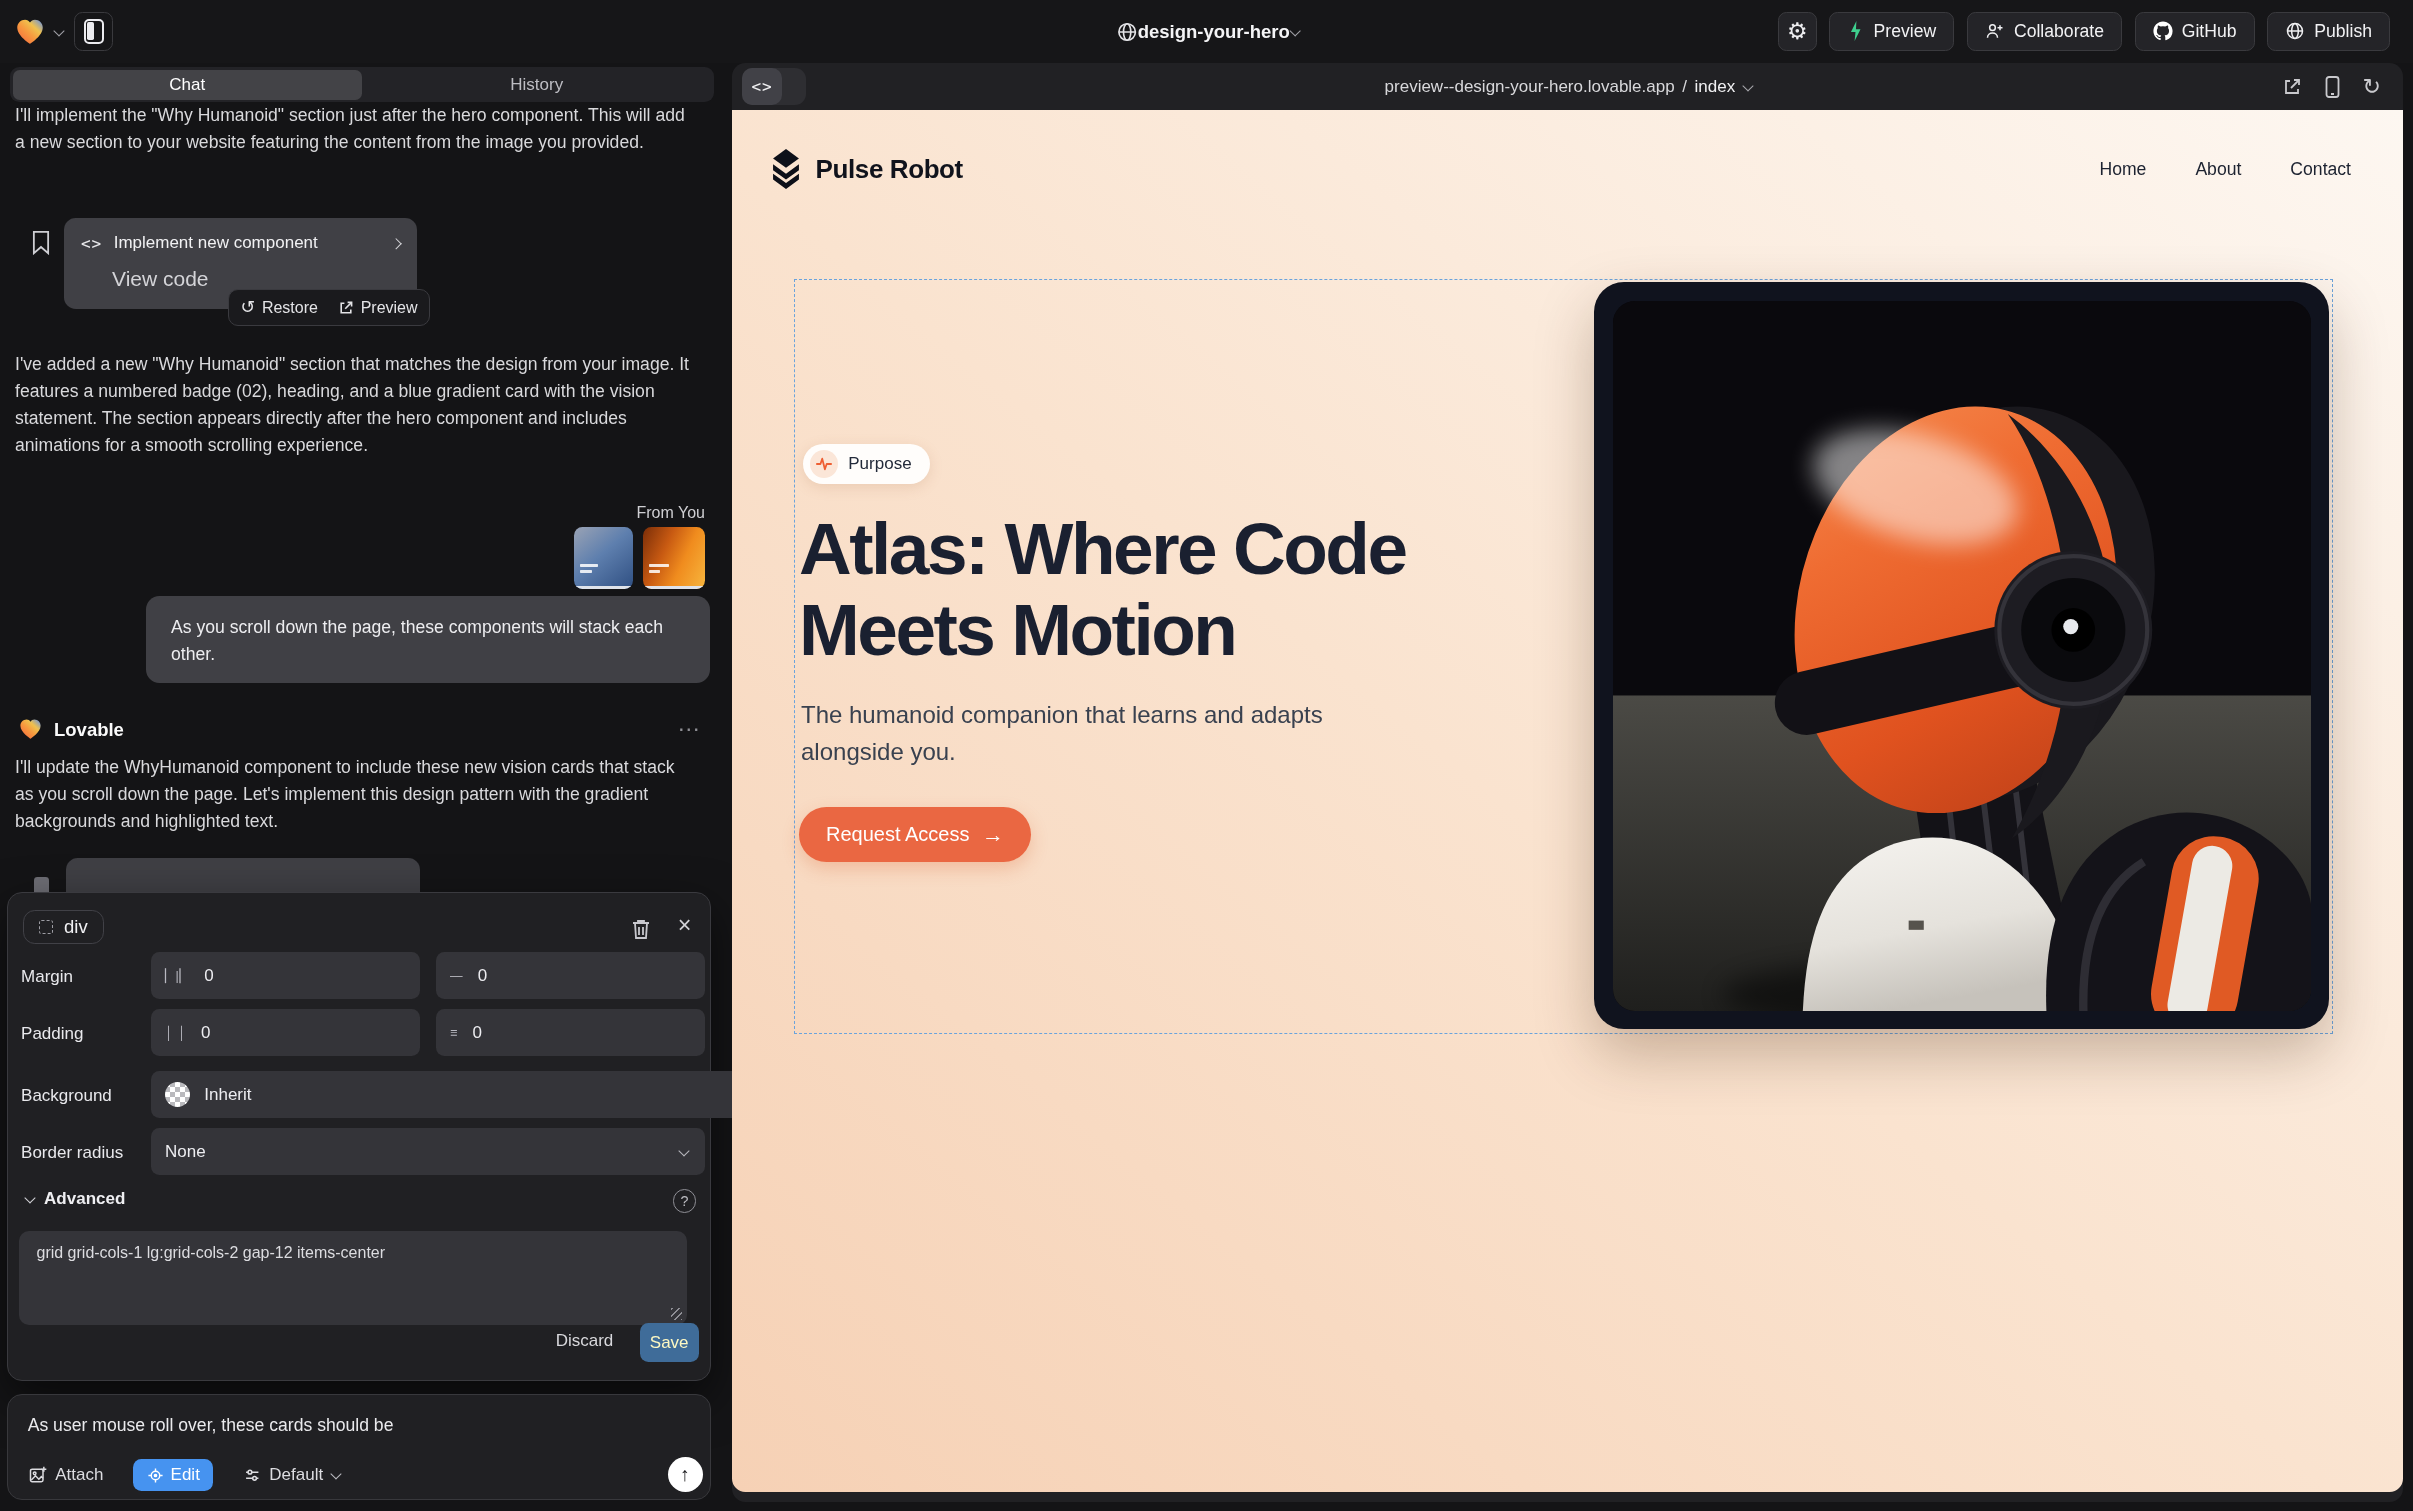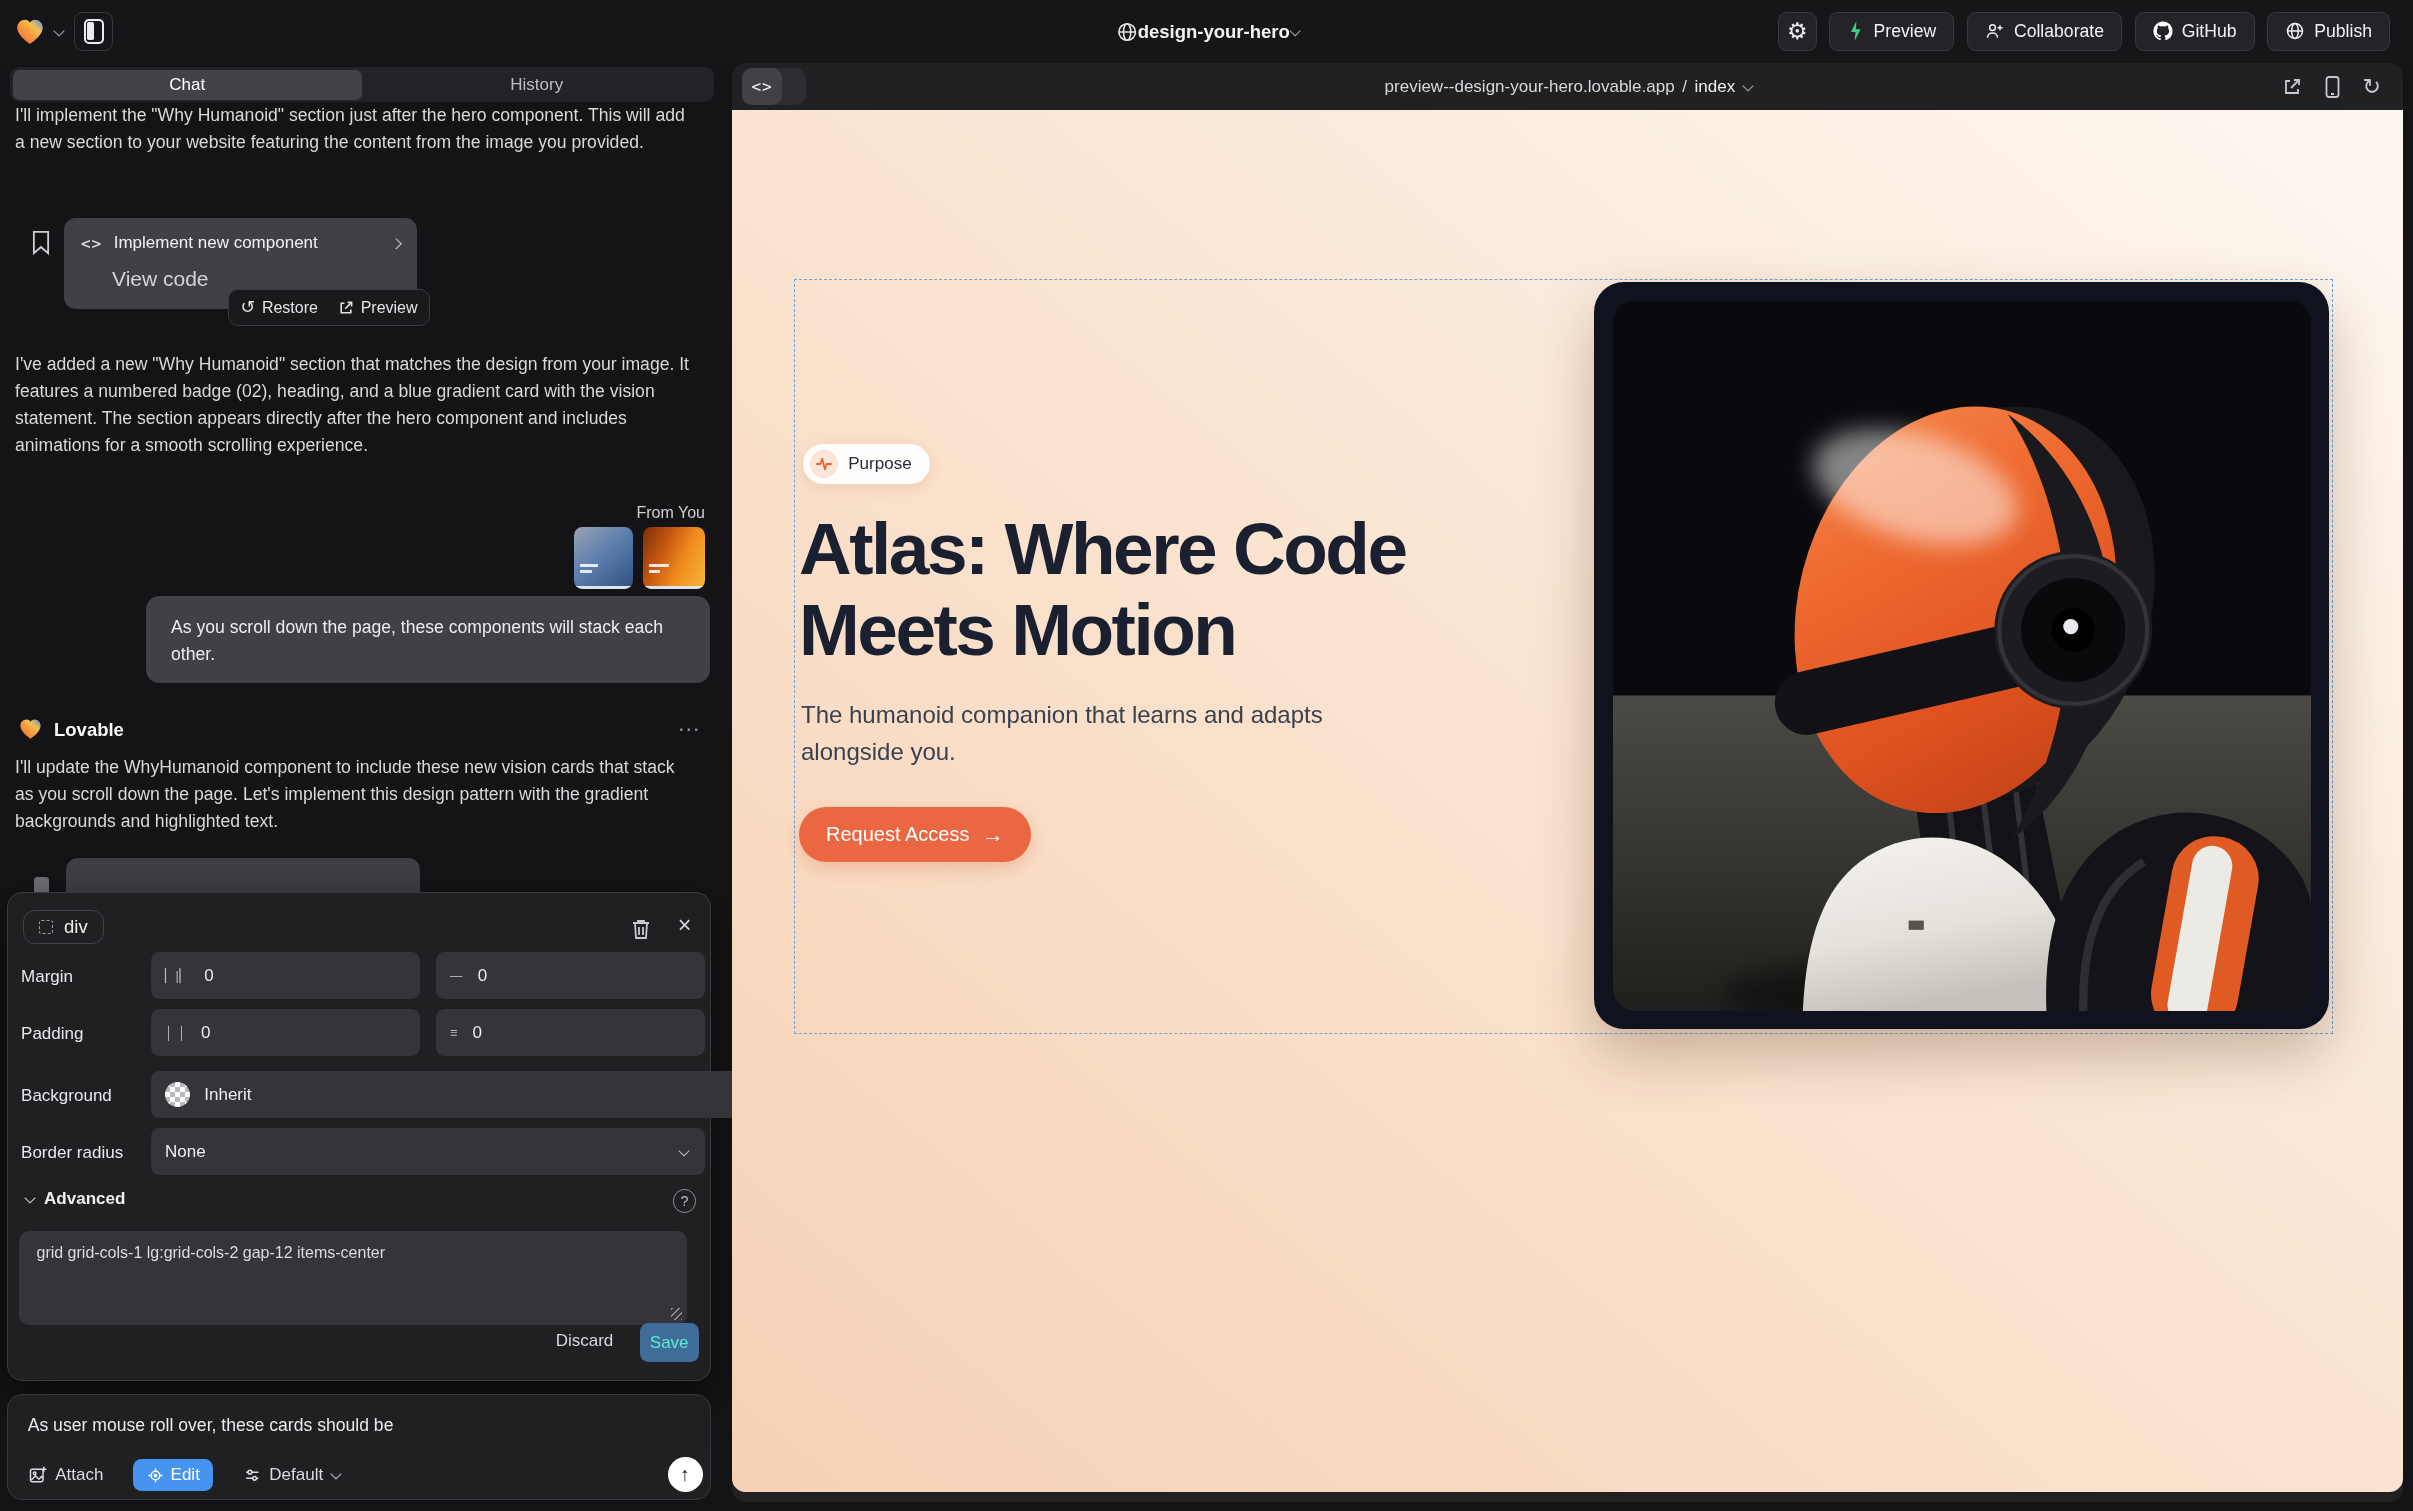--- a/index.html
+++ b/index.html
@@ -51,21 +51,21 @@
   .inp { position:absolute; height:47px; background:#343439; border-radius:8.4px; display:flex; align-items:center; gap:14.3px; padding:0 14.3px; color:#ededf1; font-size:17px; }
   .mini { color:#b9b9c1; font-size:12.6px; letter-spacing:0.8px; }
   .checker { width:25px; height:25px; border-radius:50%;
     background-color:#fff;
     background-image:linear-gradient(45deg,#b9b9bd 25%,transparent 25%,transparent 75%,#b9b9bd 75%),
                      linear-gradient(45deg,#b9b9bd 25%,#fff 25%,#fff 75%,#b9b9bd 75%);
     background-size:10px 10px; background-position:0 0,5px 5px; }
   .txa { position:absolute; left:11.8px; top:338px; width:668px; height:94px; background:#343439; border-radius:10px; padding:13.4px 17px; font-size:16px; color:#dcdce0; }
   .txa::after { content:""; position:absolute; right:5px; bottom:5px; width:11.8px; height:11.8px;
     background:repeating-linear-gradient(135deg,#8f8f96 0 1.7px,transparent 1.7px 5px); }
-  .savebtn { position:absolute; left:632px; top:430px; width:59px; height:39px; background:#3f6c99; border-radius:8.4px; display:flex; align-items:center; justify-content:center; font-size:17px; color:#5eead4; cursor:pointer; }
+  .savebtn { position:absolute; left:632px; top:430px; width:59px; height:39px; background:#3f6c99; border-radius:8.4px; display:flex; align-items:center; justify-content:center; font-size:17px; color:#fef9c3; cursor:pointer; }
   .qmark { position:absolute; left:665px; top:296px; width:23.5px; height:23.5px; border:1.3px solid #8f8f96; border-radius:50%; display:flex; align-items:center; justify-content:center; font-size:14.3px; color:#bcbcc2; }
 
   
   .composer { position:absolute; left:6.7px; top:1394px; width:704px; height:106px; background:#202023; border:0.8px solid #38383c; border-radius:15px; }
   .ctool { display:flex; align-items:center; gap:7.6px; color:#dcdce0; font-size:17px; cursor:pointer; }
   .editpill { height:32px; padding:0 13.4px; background:#4693f0; border-radius:8.4px; display:flex; align-items:center; gap:6.7px; color:#fff; font-size:17px; cursor:pointer; }
   .send { position:absolute; left:660px; top:62px; width:35px; height:35px; border-radius:50%; background:#fff; display:flex; align-items:center; justify-content:center; color:#1a1a1d; font-size:19.3px; font-weight:bold; cursor:pointer; }
 
   
   .preview { position:absolute; left:732px; top:63px; width:1671px; height:1439px; background:#212124; border-radius:13.4px; overflow:hidden; }
@@ -330,20 +330,35 @@
       </svg>
       <svg width="17" height="22" viewBox="0 0 14 22" fill="none" stroke="#c9c9cd" stroke-width="1.8">
         <rect x="1" y="1" width="12" height="20" rx="2.5"></rect>
           <path d="M5.5 18h3"></path>
       </svg>
       <span style="font-size:22px">↻</span>
     </div>
   </div>
 
   <div class="site">
+    <div class="siteheader">
+      <div class="brand">
+        <svg width="34" height="40" viewBox="0 0 26 34">
+          <path fill="#0d1019" d="M13 0L24 8L13 16L2 8Z"></path>
+          <path fill="#0d1019" d="M2 13L13 21L24 13L24 18L13 26L2 18Z"></path>
+          <path fill="#0d1019" d="M2 21L13 29L24 21L24 26L13 34L2 26Z"></path>
+        </svg>
+        <span>Pulse Robot</span>
+      </div>
+      <div class="nav">
+        <span>Home</span>
+        <span>About</span>
+        <span>Contact</span>
+      </div>
+    </div>
 
     <div class="selection"></div>
 
     <div class="badge">
       <span class="bico">
         <svg width="16" height="16" viewBox="0 0 18 16" fill="none" stroke="#ee5f33" stroke-width="2" stroke-linejoin="round" stroke-linecap="round">
           <polyline points="1,8 5,8 7,2 10,14 12,8 17,8"></polyline>
         </svg>
       </span>
       <span>Purpose</span>

